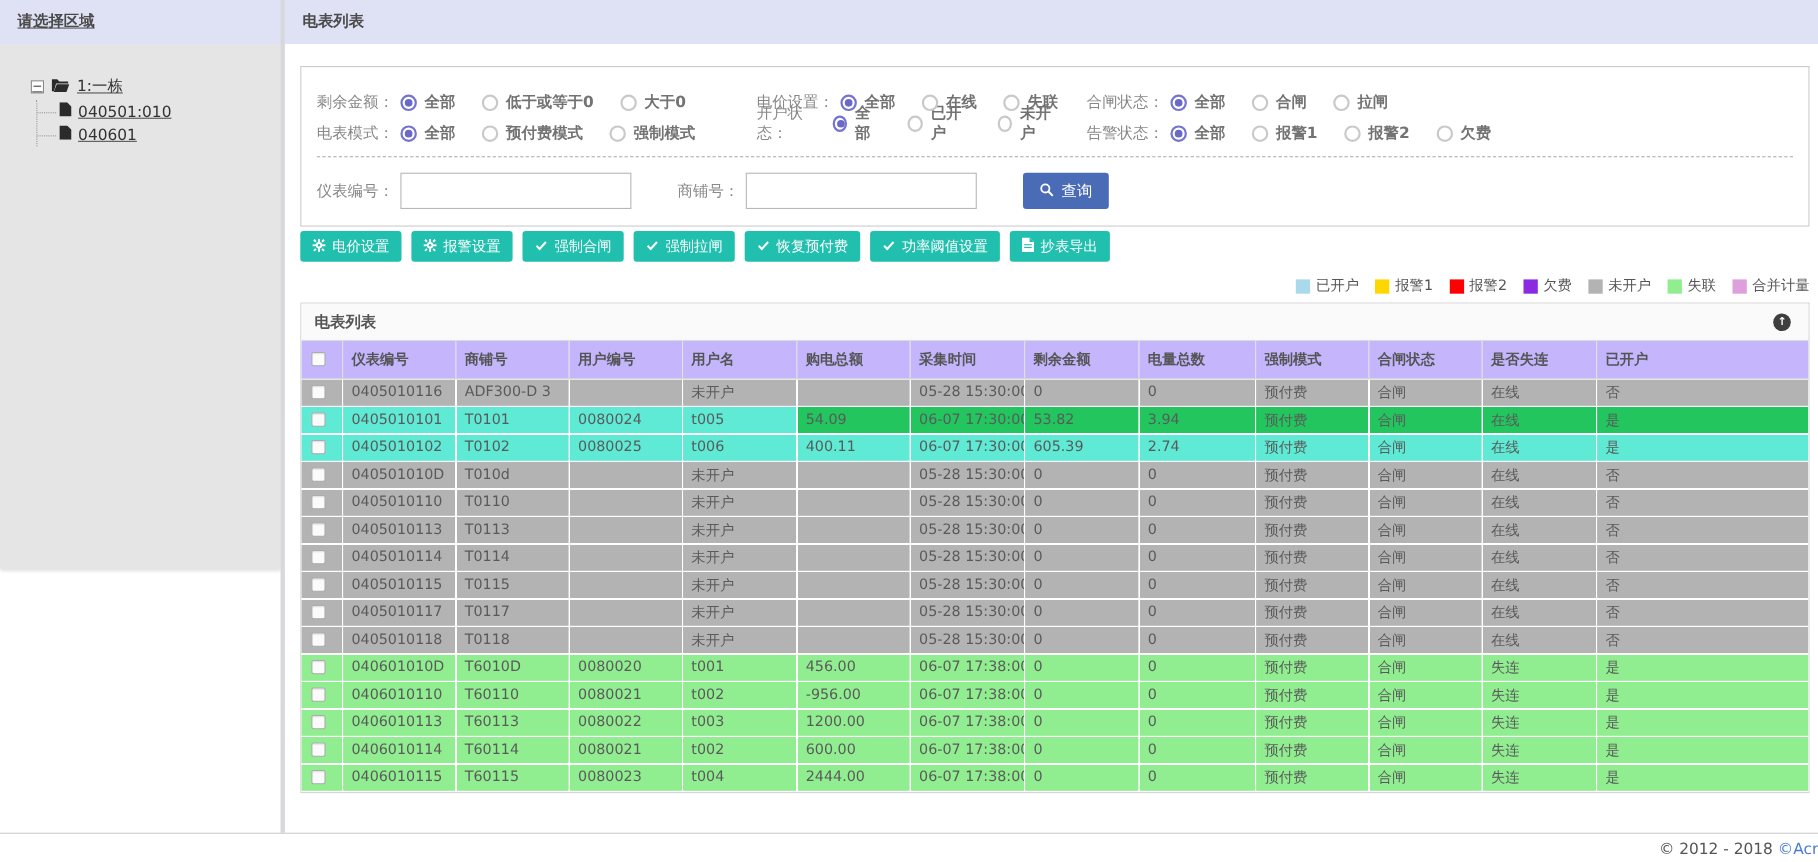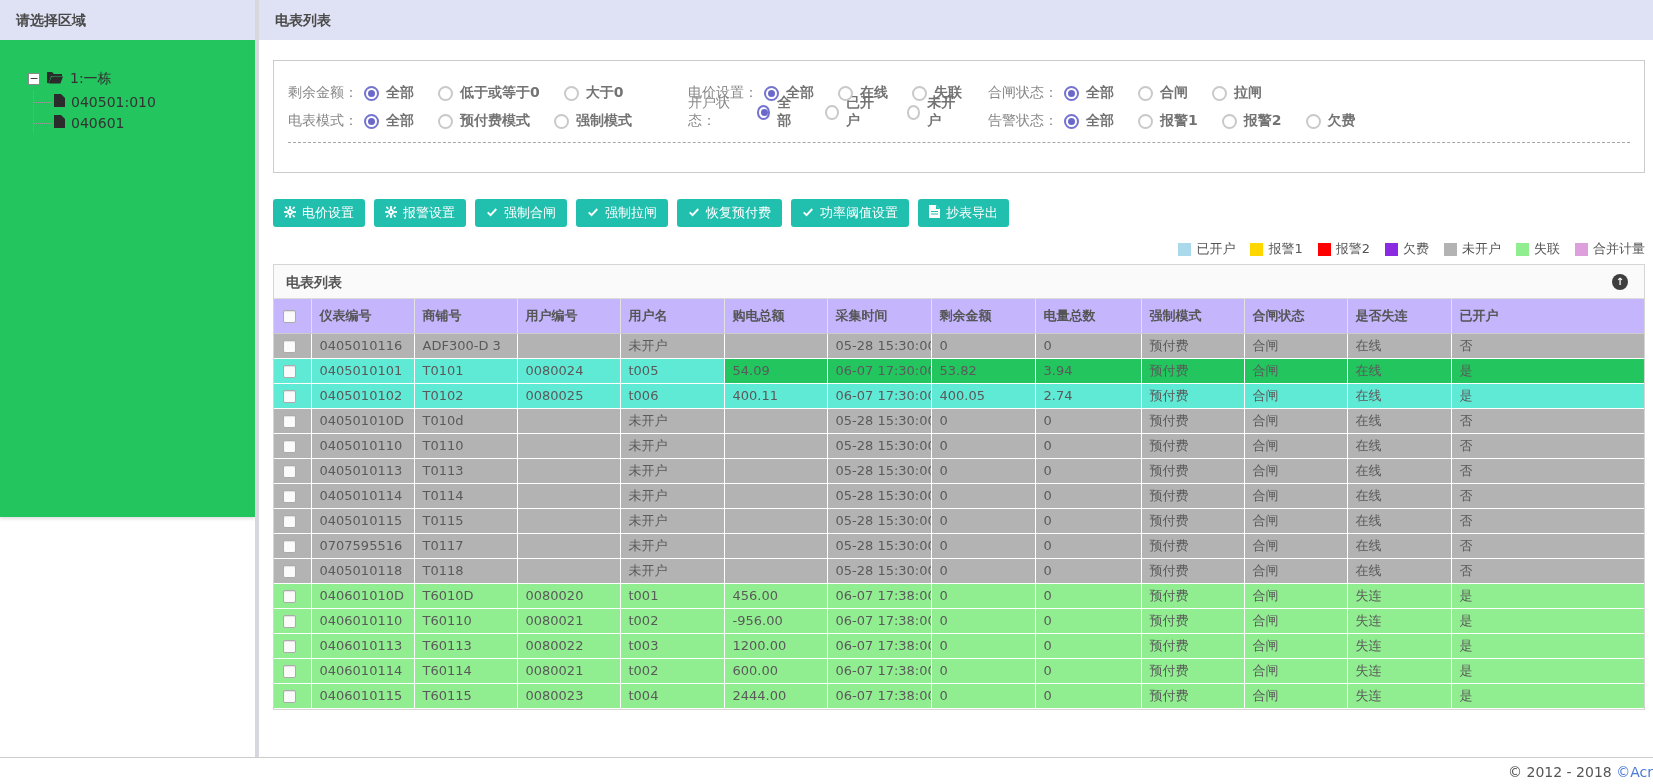--- a/index.html
+++ b/index.html
@@ -1,22 +1,22 @@
 <!DOCTYPE html>
 <html><head>
 <meta charset="utf-8">
 <style>
   * { margin:0; padding:0; box-sizing:border-box; }
   html,body { width:1653px; height:784px; overflow:hidden; background:#fff;
     font-family:"DejaVu Sans","Liberation Sans",sans-serif; color:#555; }
 
   
   .v-divider { position:absolute; left:255px; top:0; width:4px; height:758px; background:#d7d8de; }
-  .sidebar { position:absolute; left:0; top:0; width:255px; height:517px; background:#22c55e;
-    box-shadow:0 2px 3px rgba(0,0,0,.12); }
+  .sidebar { position:absolute; left:0; top:0; width:255px; height:517px; background:#e5e5e5;
+    box-shadow:0 2px 3px rgba(0,0,0,.12);text-decoration:underline; }
   .side-head, .main-head { height:40px; line-height:40px; background:#dfe1f4; color:#4a4a4a;
     font-size:14px; font-weight:600; padding:0 16px; }
   .main { position:absolute; left:259px; top:0; width:1394px; }
   .content { padding:20px 8px 0 14px; }
 
   
   .tree { padding:30px 0 0 28px; font-size:14px; color:#333; }
   .tree-root { display:flex; align-items:center; gap:7px; cursor:pointer; }
   .minus-box { display:inline-block; width:12px; height:12px; border:1px solid #8a8a8a; background:#fff;
     font-size:11px; line-height:9px; text-align:center; color:#333; }
@@ -39,21 +39,21 @@
   .fopt-t { color:#737373;font-weight:bold; }
   .dashed-sep { border-top:1px dashed #a8a8a8; margin:12px 0 14px; }
   .search-row { display:flex; align-items:center; font-size:14px; }
   .search-row .slabel { color:#888; margin-right:6px; }
   .search-row input { width:210px; height:33px; border:1px solid #b7b7b7; background:#fff;
     margin-right:42px; padding:0 8px; font-size:14px; outline:none; }
   .query-btn { display:flex; align-items:center; gap:7px; height:33px; padding:0 15px;
     background:#4a6bb5; color:#fff; border:none; border-radius:3px; font-size:14px; cursor:pointer; }
 
   
-  .toolbar { margin-top:26px; display:flex; gap:9px; }
+  .toolbar { margin-top:4px; display:flex; gap:9px; }
   .tbtn { display:flex; align-items:center; gap:6px; height:28px; padding:0 11px;
     background:#21bfae; color:#fff; border:none; border-radius:3px; font-size:13px; cursor:pointer; }
 
   
   .legend { width:1372px; margin-top:13px; display:flex; justify-content:flex-end; gap:15px;
     font-size:13px; color:#555; align-items:center; }
   .litem { display:flex; align-items:center; gap:5px; }
   .swatch { width:13px; height:13px; display:inline-block; }
 
   
@@ -216,20 +216,33 @@
                 <span class="fopt-t">报警2</span>
               </span>
               <span class="fopt">
                 <span class="radio "></span>
                 <span class="fopt-t">欠费</span>
               </span>
             </div>
           </div>
         </div>
       <div class="dashed-sep"></div>
+      <div class="search-row">
+        <span class="slabel">仪表编号：</span>
+        <input type="text" value="" style="">
+        <span class="slabel">商铺号：</span>
+        <input type="text" value="" style="">
+        <button class="query-btn">
+          <span><svg width="13" height="13" viewBox="0 0 14 14">
+                <circle cx="5.7" cy="5.7" r="4" stroke="#fff" stroke-width="1.8" fill="none"></circle>
+                <line x1="8.8" y1="8.8" x2="13" y2="13" stroke="#fff" stroke-width="2"></line>
+              </svg></span>
+          <span>查询</span>
+        </button>
+      </div>
     </div>
 
     <div class="toolbar" id="toolbar">
         <button class="tbtn">
           <span><svg width="12" height="12" viewBox="0 0 14 14">
               <g fill="#fff">
                 <rect x="6" y="0" width="2" height="4"></rect>
                 <rect x="6" y="10" width="2" height="4"></rect>
                 <rect x="0" y="6" width="4" height="2"></rect>
                 <rect x="10" y="6" width="4" height="2"></rect>
@@ -396,21 +409,21 @@
               <td class="hl">是</td>
             </tr>
             <tr class="row-blue">
               <td class="cb-cell"><span class="cbx"></span></td>
               <td>0405010102</td>
               <td>T0102</td>
               <td>0080025</td>
               <td>t006</td>
               <td>400.11</td>
               <td>06-07 17:30:00</td>
-              <td>400.05</td>
+              <td>605.39</td>
               <td>2.74</td>
               <td>预付费</td>
               <td>合闸</td>
               <td>在线</td>
               <td>是</td>
             </tr>
             <tr class="row-gray">
               <td class="cb-cell"><span class="cbx"></span></td>
               <td>040501010D</td>
               <td>T010d</td>
@@ -480,21 +493,21 @@
               <td>05-28 15:30:00</td>
               <td>0</td>
               <td>0</td>
               <td>预付费</td>
               <td>合闸</td>
               <td>在线</td>
               <td>否</td>
             </tr>
             <tr class="row-gray">
               <td class="cb-cell"><span class="cbx"></span></td>
-              <td>0707595516</td>
+              <td>0405010117</td>
               <td>T0117</td>
               <td></td>
               <td>未开户</td>
               <td></td>
               <td>05-28 15:30:00</td>
               <td>0</td>
               <td>0</td>
               <td>预付费</td>
               <td>合闸</td>
               <td>在线</td>

